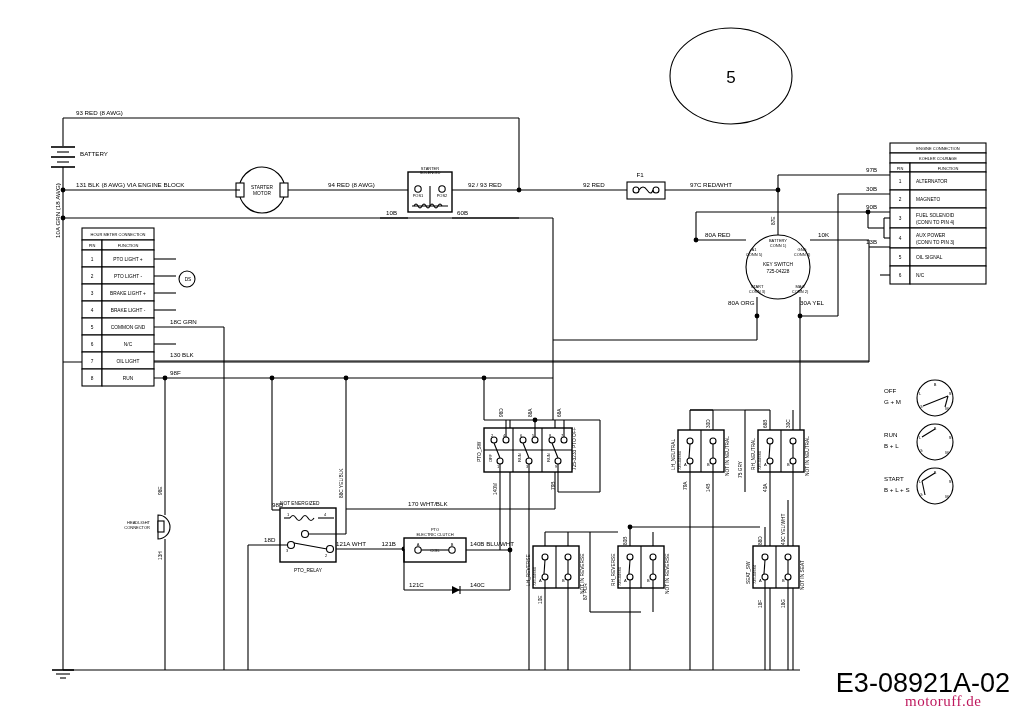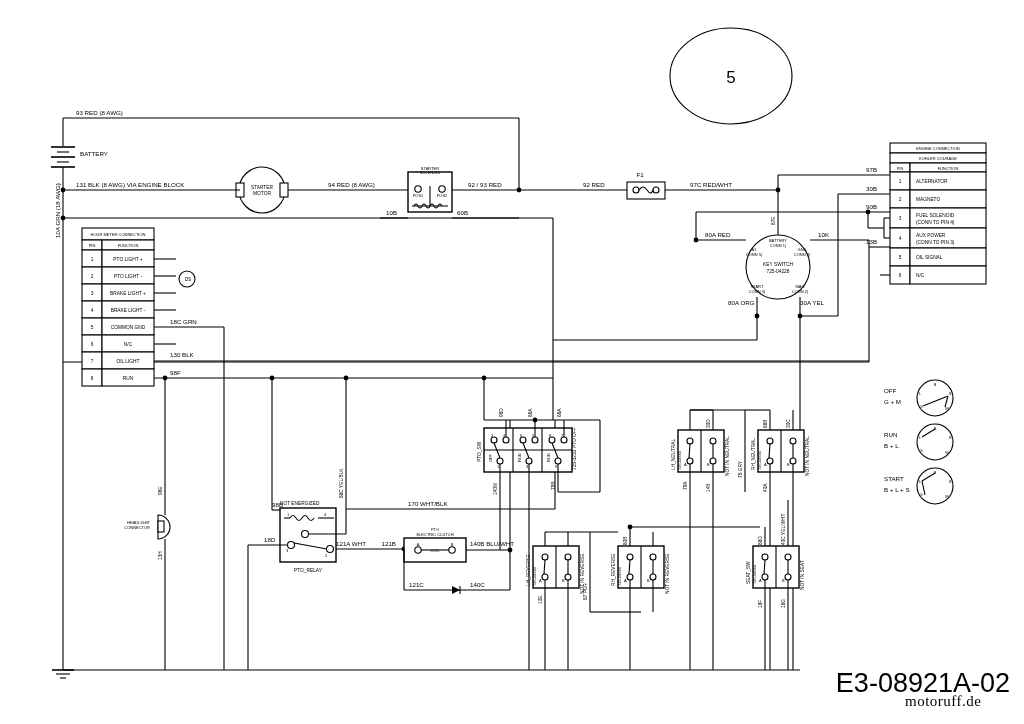--- a/index.html
+++ b/index.html
@@ -24,21 +24,21 @@
   }
   .wm {
     position: absolute;
     left: 905px;
     top: 693px;
     font-size: 15px;
     letter-spacing: 0.5px;
     color: #b9b2a6;
     font-family: "Liberation Serif", serif;
   }
-  .wm b { color: #000000; font-weight: normal; }
+  .wm b { color: #be185d; font-weight: normal; }
 </style>
 </head>
 <body>
 
 <div id="sheet">
 
 <svg width="1024" height="724" viewBox="0 0 1024 724" xmlns="http://www.w3.org/2000/svg">
   <defs>
     <style>
       .wire { stroke:#000; stroke-width:1.1; fill:none; }

